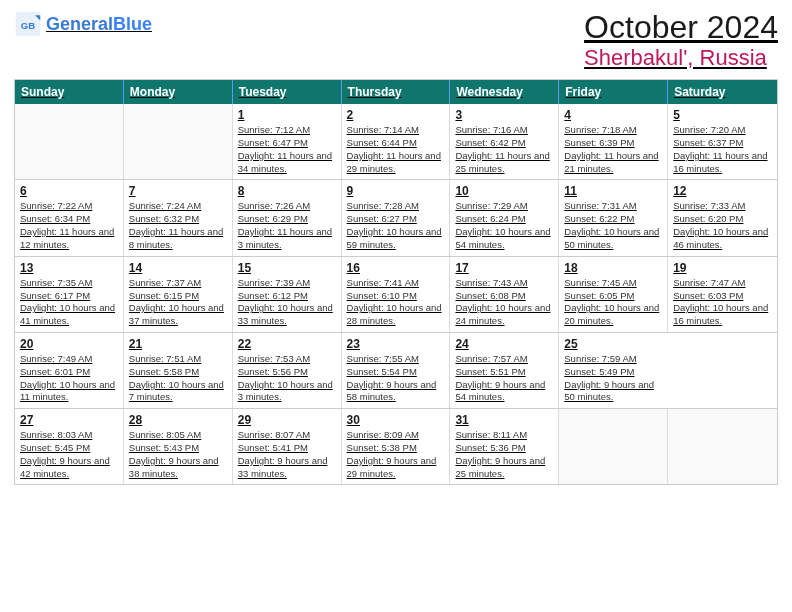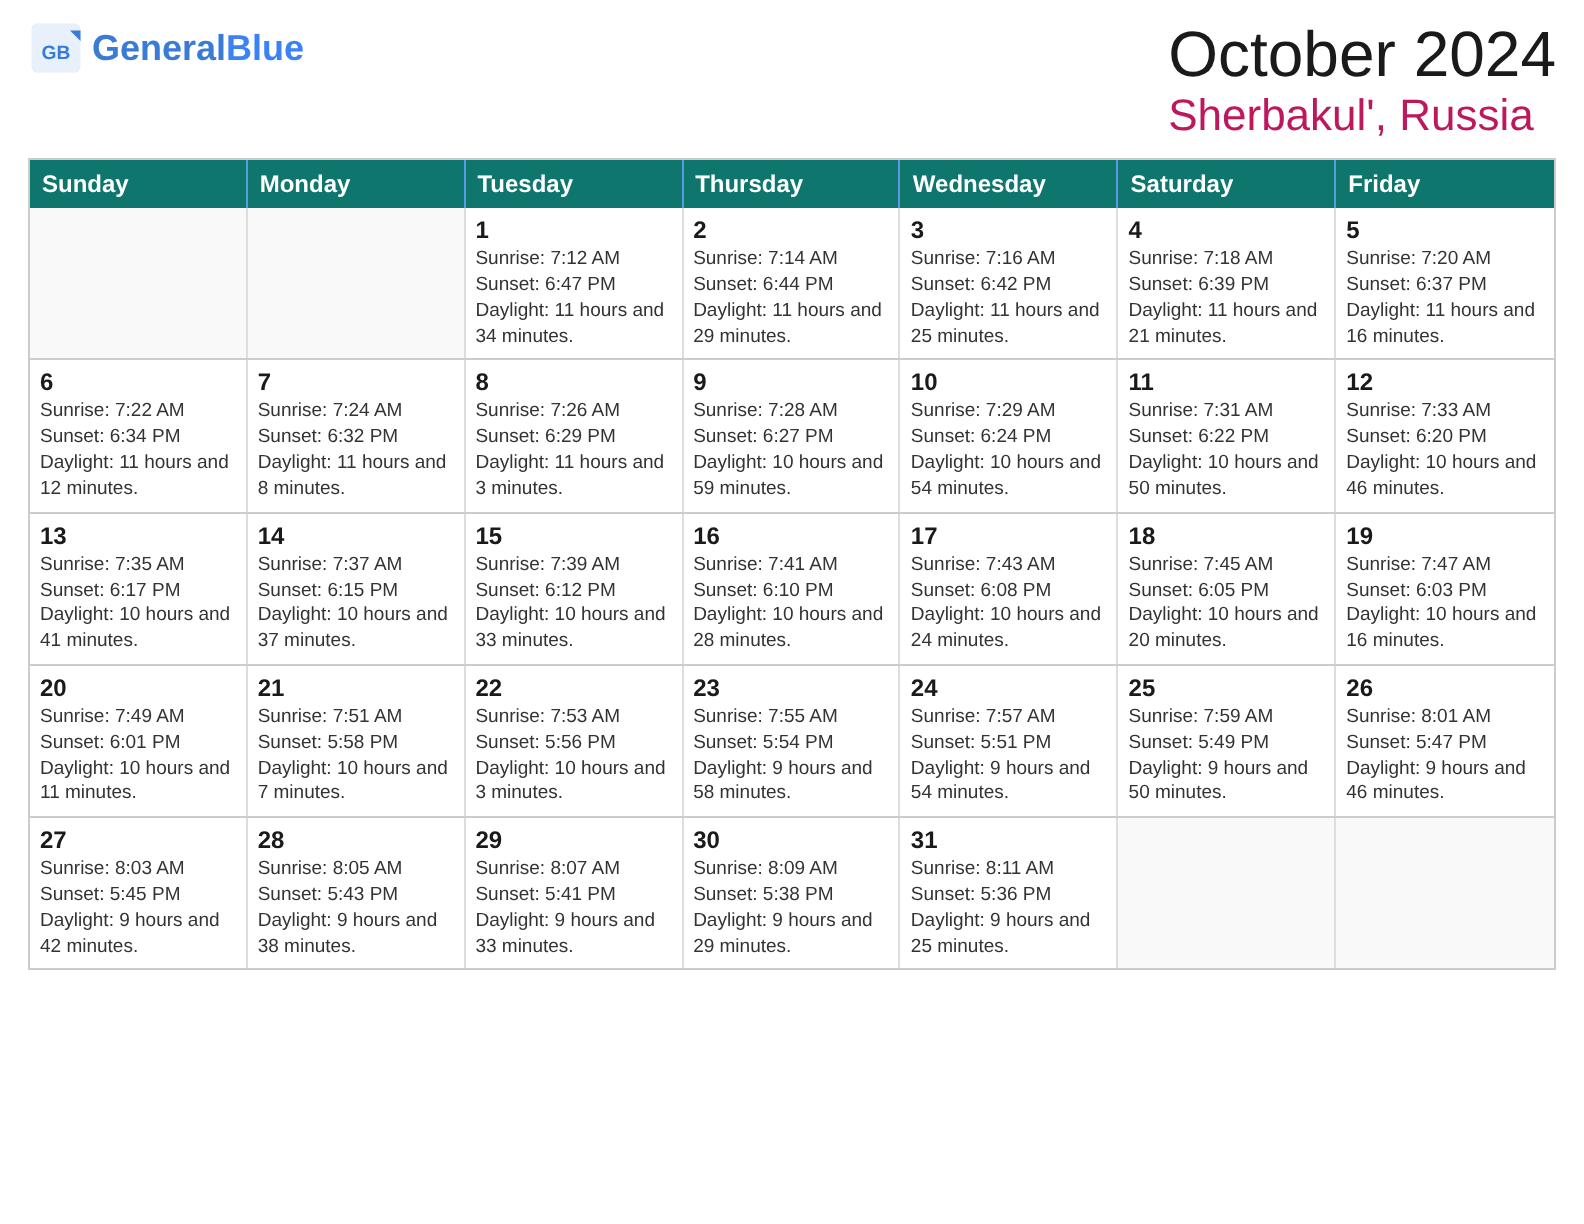--- a/index.html
+++ b/index.html
@@ -9,20 +9,21 @@
       font-family: Arial, sans-serif;
       background: #fff;
       overflow: hidden;
     }
     .page {
       width: 792px;
       height: 448px;
       padding: 10px 14px 10px 14px;
       display: flex;
       flex-direction: column;
+      text-decoration: underline;
     }
     .header {
       display: flex;
       justify-content: space-between;
       align-items: flex-start;
       margin-bottom: 8px;
     }
     .logo {
       display: flex;
       align-items: center;
@@ -132,22 +133,22 @@
     </div>
   </div>
 
   <div class="calendar">
     <div class="cal-header" id="cal-header">
         <div class="cal-header-cell">Sunday</div>
         <div class="cal-header-cell">Monday</div>
         <div class="cal-header-cell">Tuesday</div>
         <div class="cal-header-cell">Thursday</div>
         <div class="cal-header-cell">Wednesday</div>
+        <div class="cal-header-cell">Friday</div>
         <div class="cal-header-cell">Saturday</div>
-        <div class="cal-header-cell">Friday</div>
       </div>
     <div class="cal-body" id="cal-body">
         <div class="cal-row">
           <div class="cal-cell empty"></div>
           <div class="cal-cell empty"></div>
           <div class="cal-cell">
             <span class="day-num">1</span>
             <div class="cell-text">Sunrise: 7:12 AM<br>Sunset: 6:47 PM<br>Daylight: 11 hours and 34 minutes.</div>
           </div>
           <div class="cal-cell">
@@ -244,24 +245,20 @@
             <span class="day-num">23</span>
             <div class="cell-text">Sunrise: 7:55 AM<br>Sunset: 5:54 PM<br>Daylight: 9 hours and 58 minutes.</div>
           </div>
           <div class="cal-cell">
             <span class="day-num">24</span>
             <div class="cell-text">Sunrise: 7:57 AM<br>Sunset: 5:51 PM<br>Daylight: 9 hours and 54 minutes.</div>
           </div>
           <div class="cal-cell">
             <span class="day-num">25</span>
             <div class="cell-text">Sunrise: 7:59 AM<br>Sunset: 5:49 PM<br>Daylight: 9 hours and 50 minutes.</div>
-          </div>
-          <div class="cal-cell">
-            <span class="day-num">26</span>
-            <div class="cell-text">Sunrise: 8:01 AM<br>Sunset: 5:47 PM<br>Daylight: 9 hours and 46 minutes.</div>
           </div>
         </div>
         <div class="cal-row">
           <div class="cal-cell">
             <span class="day-num">27</span>
             <div class="cell-text">Sunrise: 8:03 AM<br>Sunset: 5:45 PM<br>Daylight: 9 hours and 42 minutes.</div>
           </div>
           <div class="cal-cell">
             <span class="day-num">28</span>
             <div class="cell-text">Sunrise: 8:05 AM<br>Sunset: 5:43 PM<br>Daylight: 9 hours and 38 minutes.</div>

